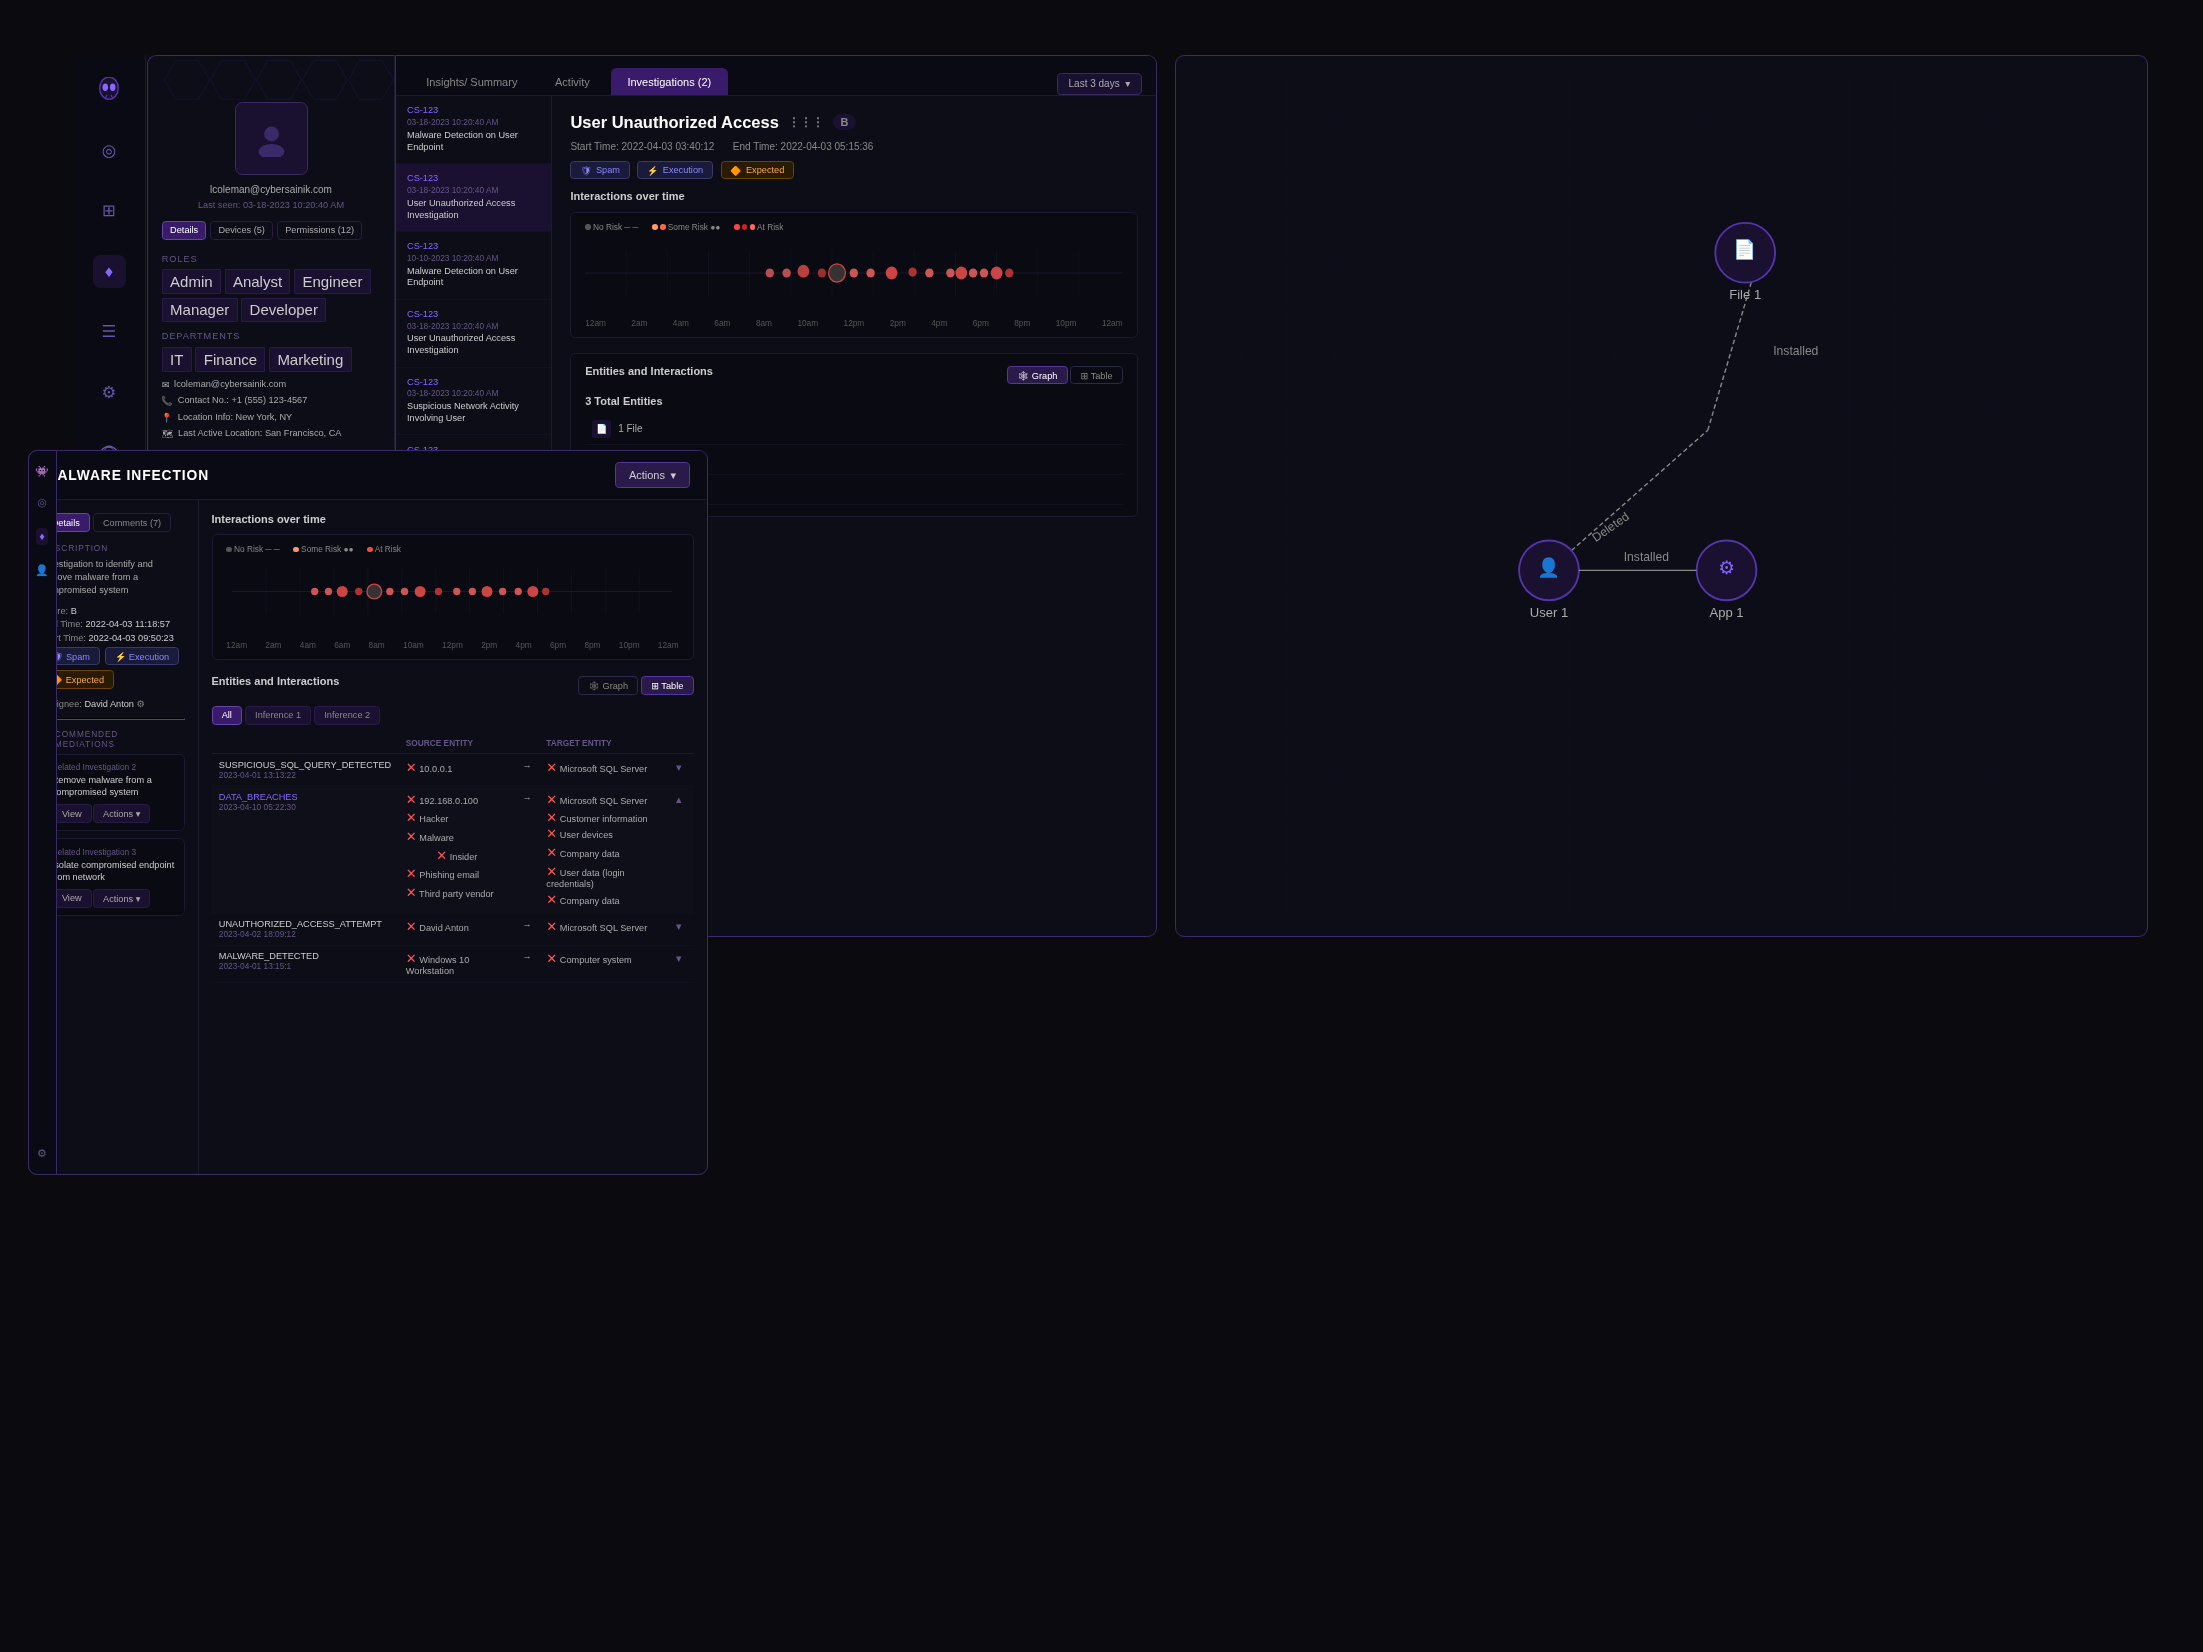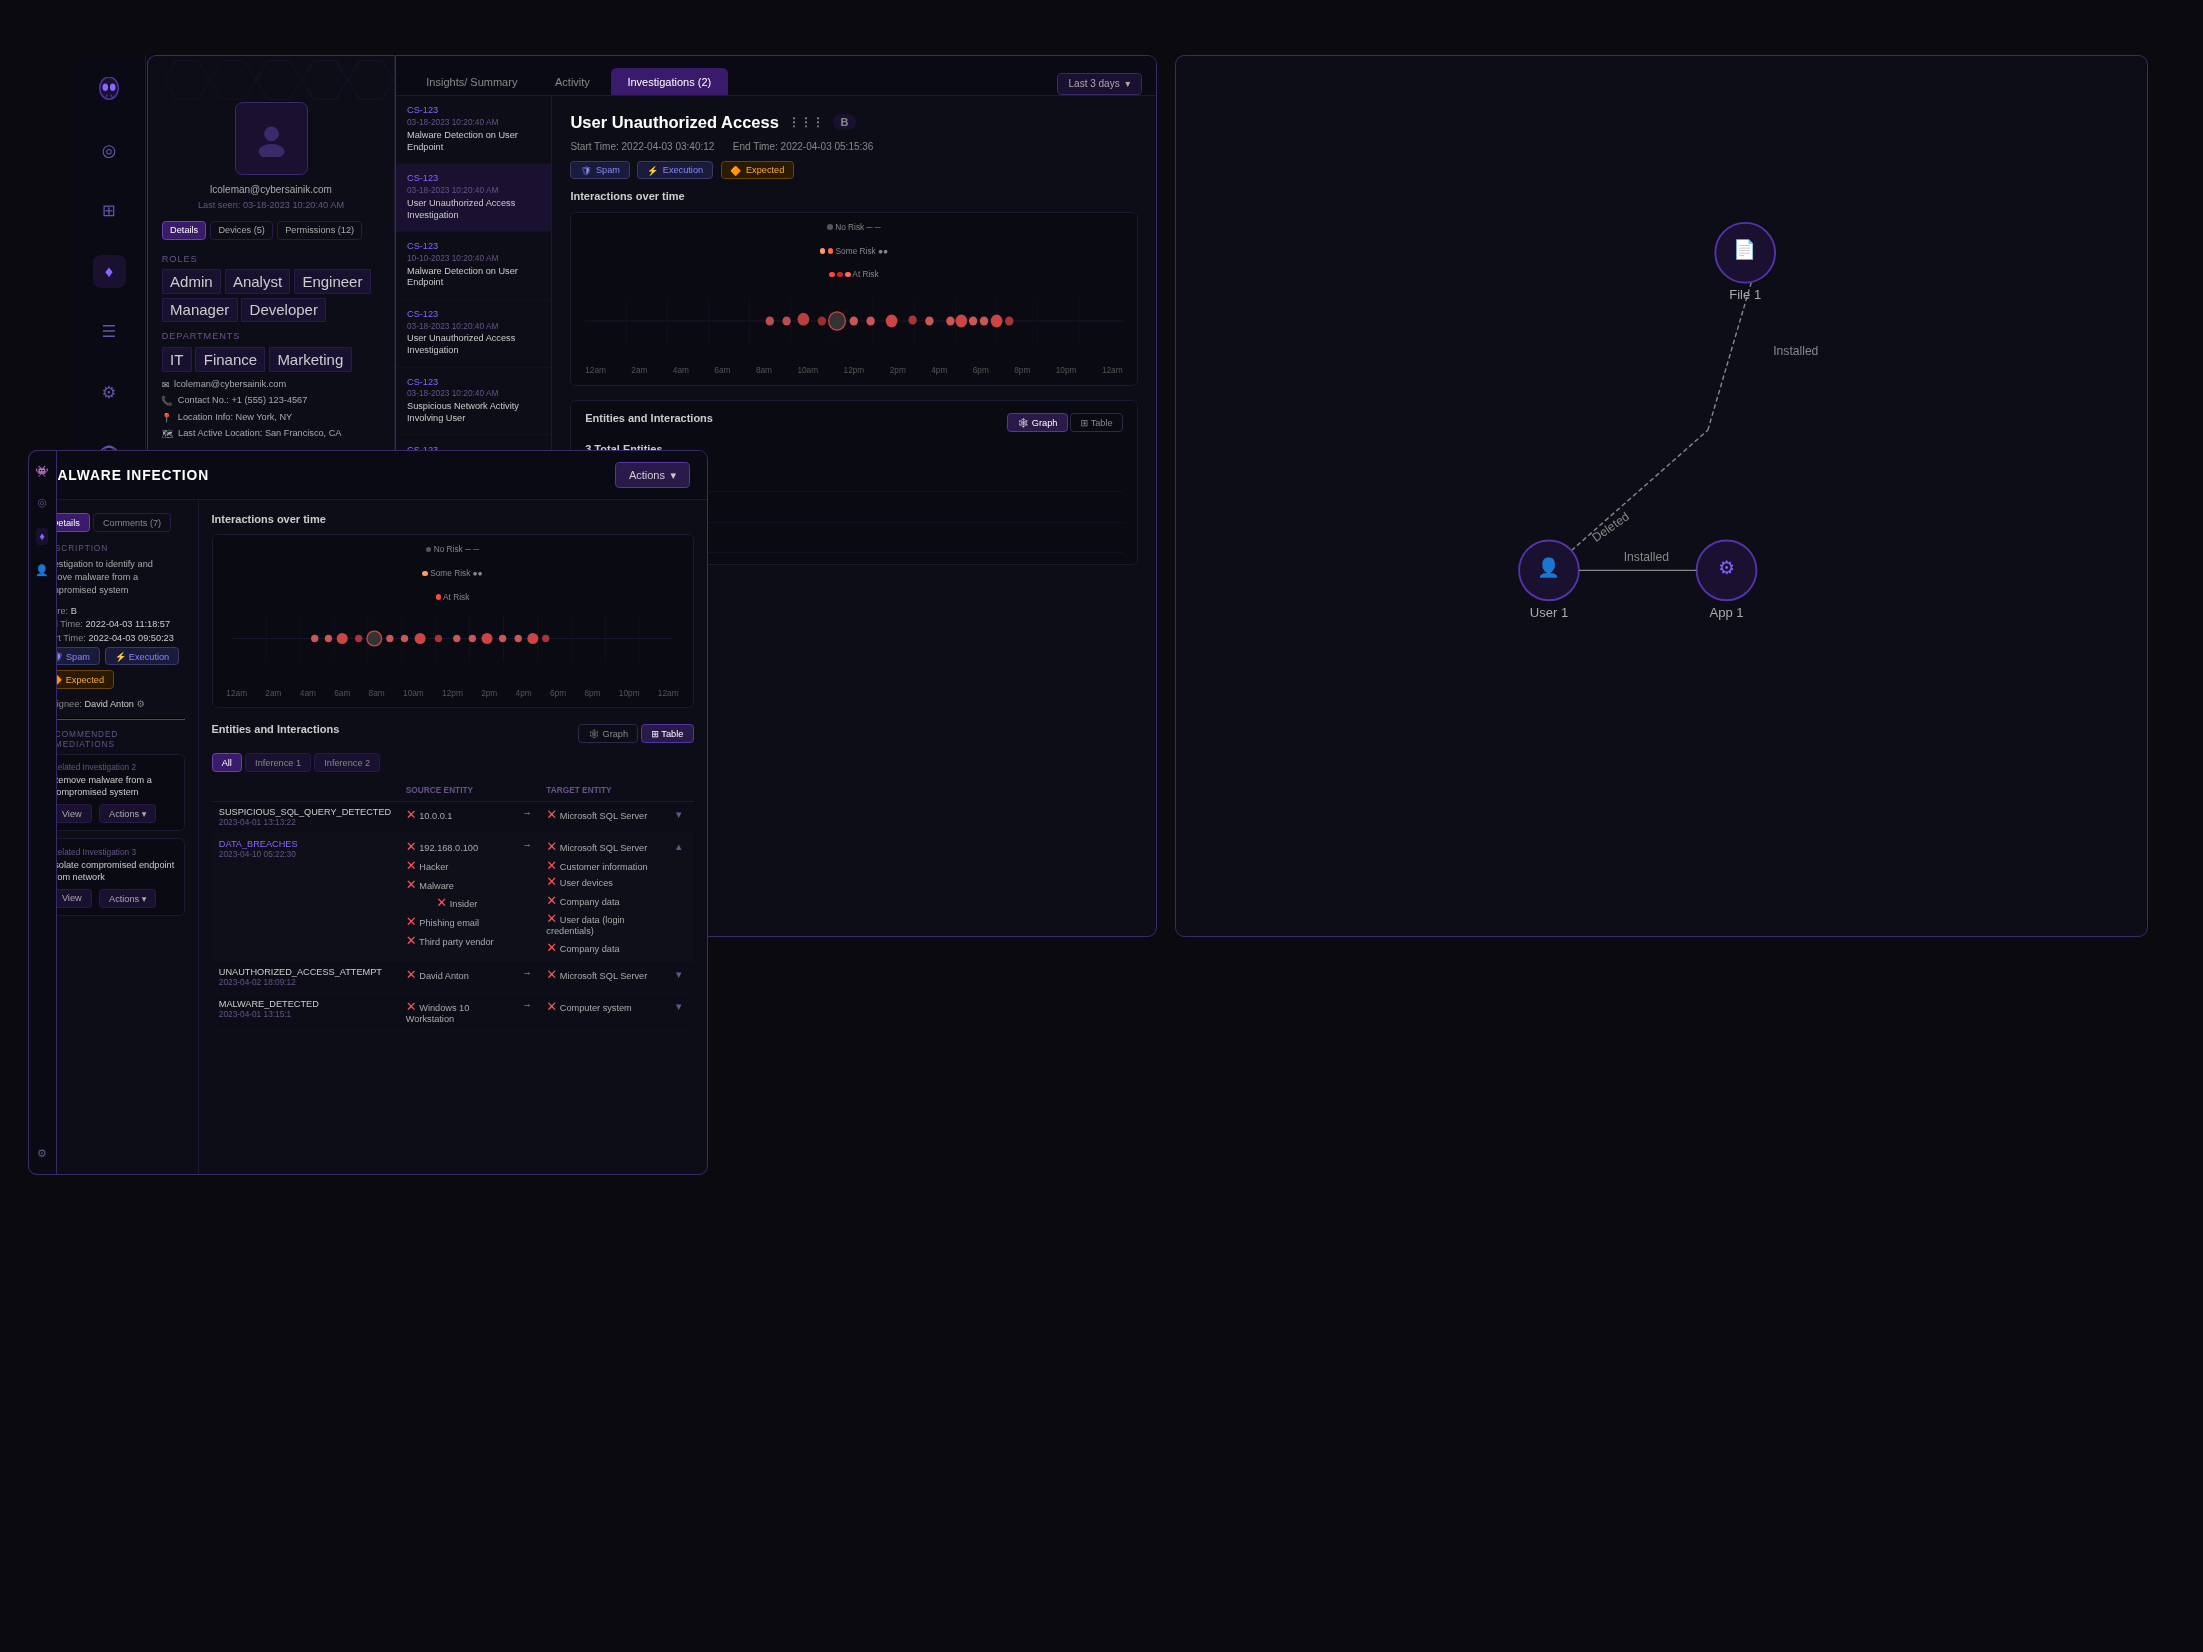--- a/index.html
+++ b/index.html
@@ -294,21 +294,20 @@
       margin-bottom: 14.7px;
       border: 0.9px solid #1a1a30;
     }
     .timeline-legend {
       display: flex;
       gap: 13.8px;
       font-size: 8.3px;
       color: #888;
       margin-bottom: 9.2px;
       align-items: center;
-      flex-direction: column;
     }
     .legend-dot {
       width: 5.5px;
       height: 5.5px;
       border-radius: 50%;
       display: inline-block;
     }
     .timeline-svg-wrapper {
       width: 100%;
       height: 73px;
@@ -495,21 +494,21 @@
       margin-bottom: 2.8px;
     }
     .rem-title {
       font-size: 9.2px;
       color: #ccc;
       margin-bottom: 5.5px;
       line-height: 1.3;
     }
     .rem-actions {
       display: flex;
-      gap: 7px;
+      gap: 1px;
     }
     .rem-btn {
       padding: 2.8px 9.2px;
       font-size: 9.2px;
       border-radius: 3.7px;
       cursor: pointer;
       background: #1a1030;
       border: 0.9px solid #2a1a4a;
       color: #aaa;
     }

